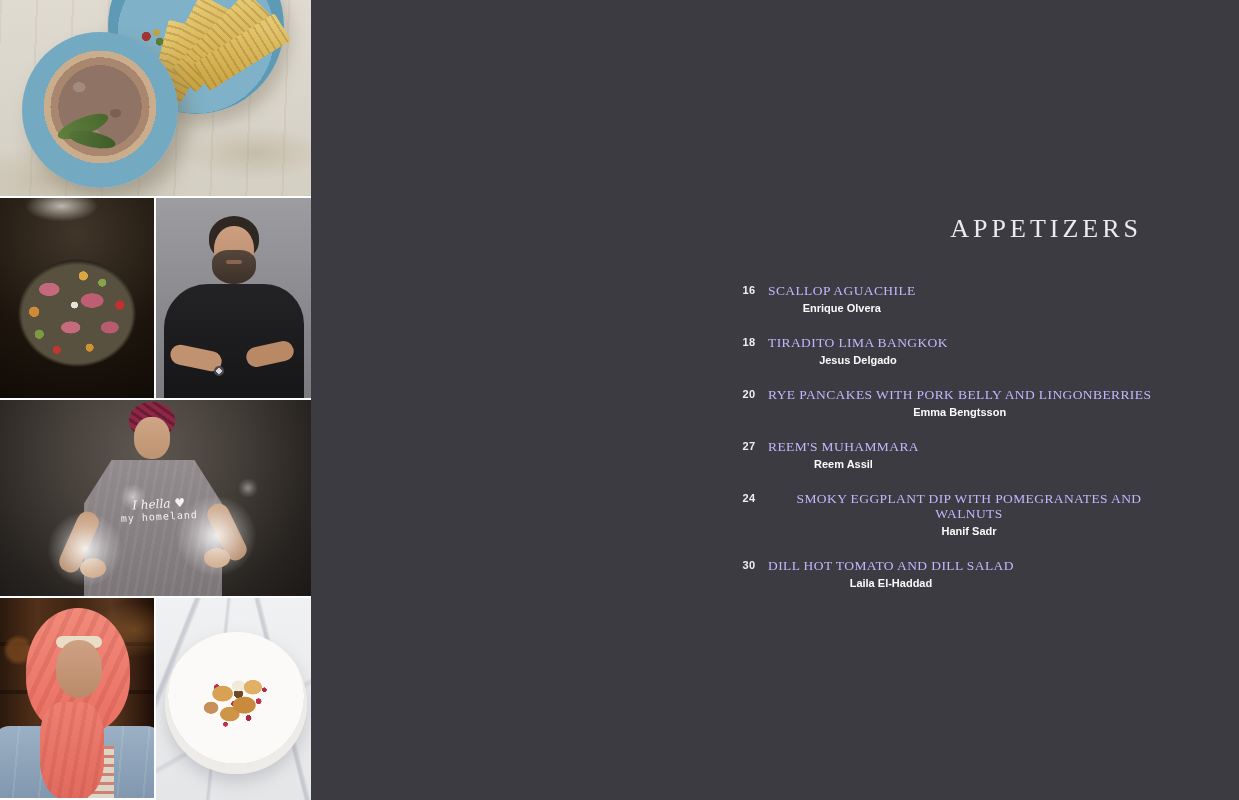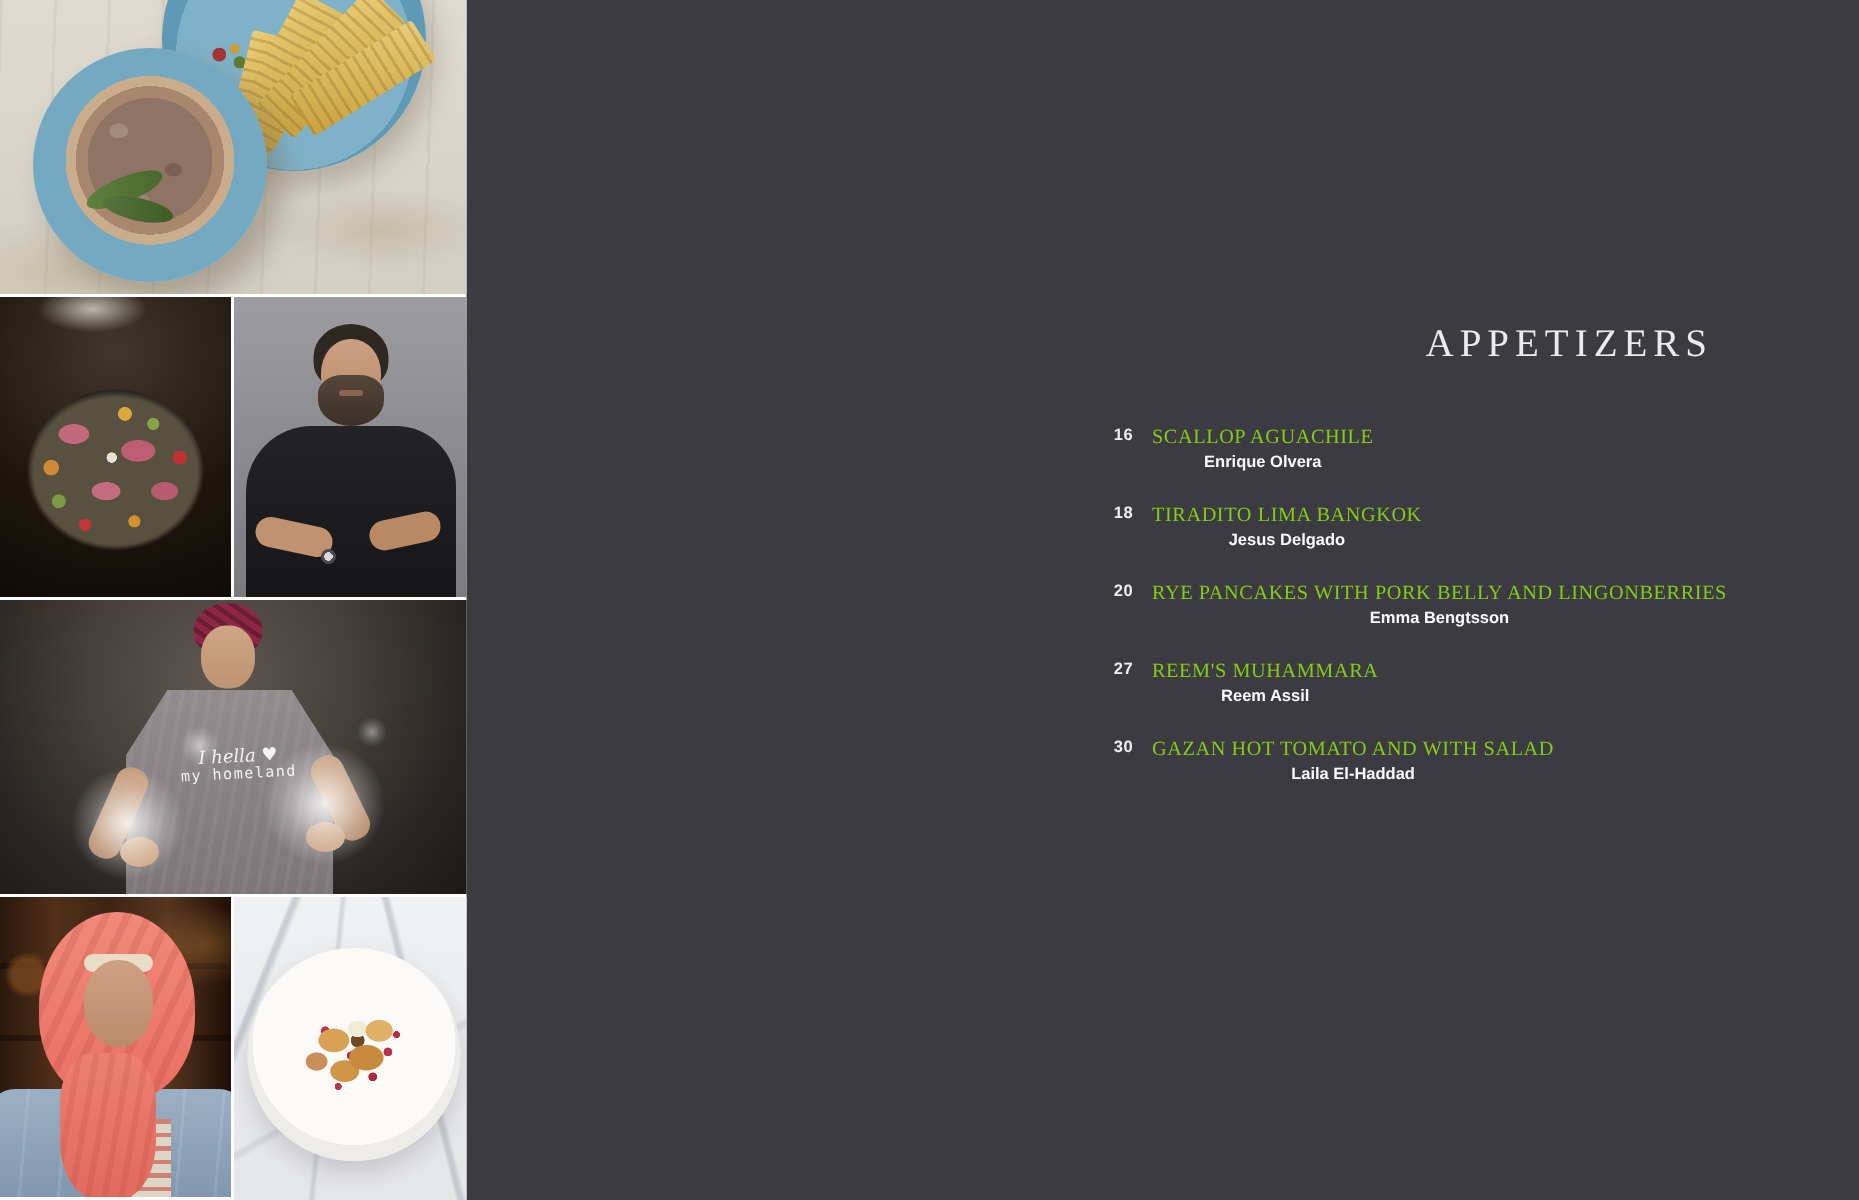--- a/index.html
+++ b/index.html
@@ -169,21 +169,21 @@
   
   .panel{position:absolute;left:311px;top:0;width:928px;height:800px;}
   .section-title{position:absolute;left:419px;top:213px;width:412px;margin:0;
     text-align:right;font-family:"Liberation Serif","DejaVu Serif",serif;font-weight:400;
     font-size:26px;line-height:32px;letter-spacing:4px;color:#eceaec;}
   .entries{position:absolute;left:419px;top:283px;width:440px;text-align:center;}
   .entry{display:flex;margin-bottom:20px;}
   .pagenum{width:38px;flex:0 0 38px;font-size:11px;font-weight:bold;line-height:15px;
     color:#efeff1;letter-spacing:.4px;}
   .recipe-title{font-family:"Liberation Serif","DejaVu Serif",serif;font-size:13.5px;
-    line-height:15px;letter-spacing:.4px;color:#84cc16;}
+    line-height:15px;letter-spacing:.4px;color:#c4b5fd;}
   .recipe-author{margin-top:4px;font-size:11px;font-weight:bold;line-height:13px;color:#fafafb;}
 </style>
 </head>
 <body>
 
 <div class="canvas">
 
   <div class="collage">
 
     <div class="tile t-hero">
@@ -282,24 +282,31 @@
   </div>
 
   <div class="entry">
     <div class="pagenum">27</div>
     <div class="entry-text">
       <div class="recipe-title">REEM'S MUHAMMARA</div>
       <div class="recipe-author">Reem Assil</div>
     </div>
   </div>
 
+  <div class="entry">
+    <div class="pagenum">24</div>
+    <div class="entry-text">
+      <div class="recipe-title">SMOKY EGGPLANT DIP WITH POMEGRANATES AND WALNUTS</div>
+      <div class="recipe-author">Hanif Sadr</div>
+    </div>
+  </div>
 
   <div class="entry">
     <div class="pagenum">30</div>
     <div class="entry-text">
-      <div class="recipe-title">GAZAN HOT TOMATO AND WITH SALAD</div>
+      <div class="recipe-title">DILL HOT TOMATO AND DILL SALAD</div>
       <div class="recipe-author">Laila El-Haddad</div>
     </div>
   </div>
 </div>
   </div>
 
 </div>
 
 </body></html>

